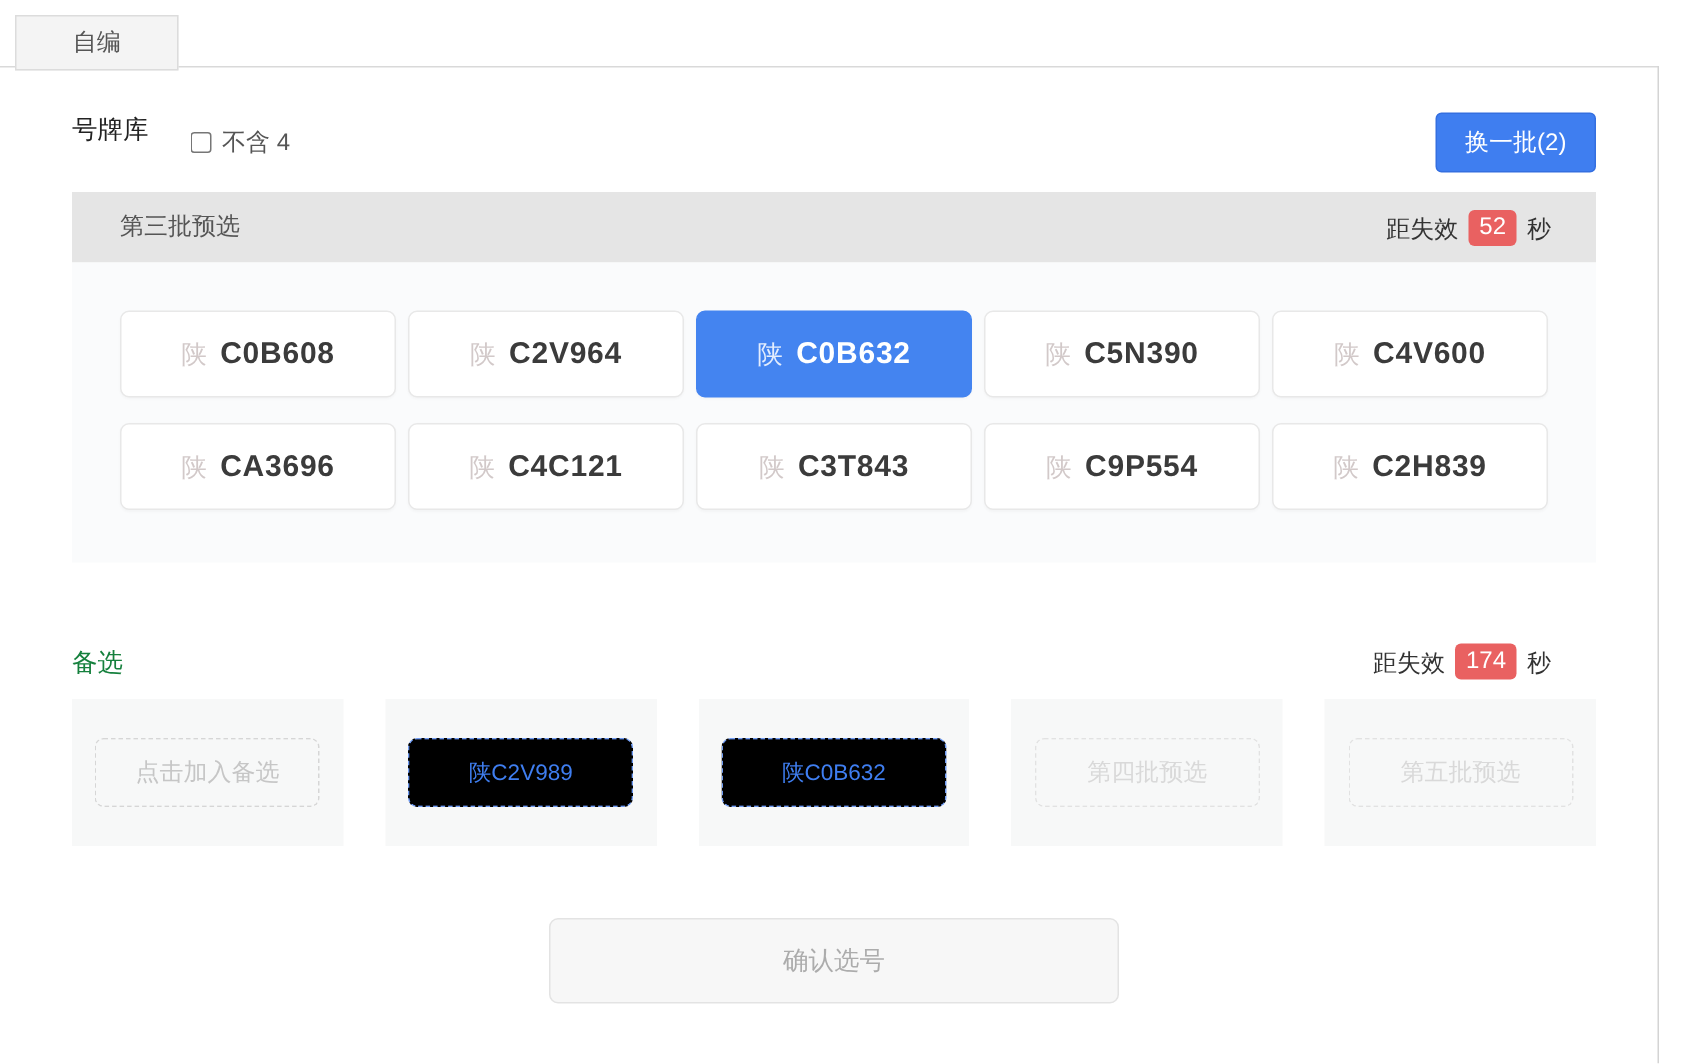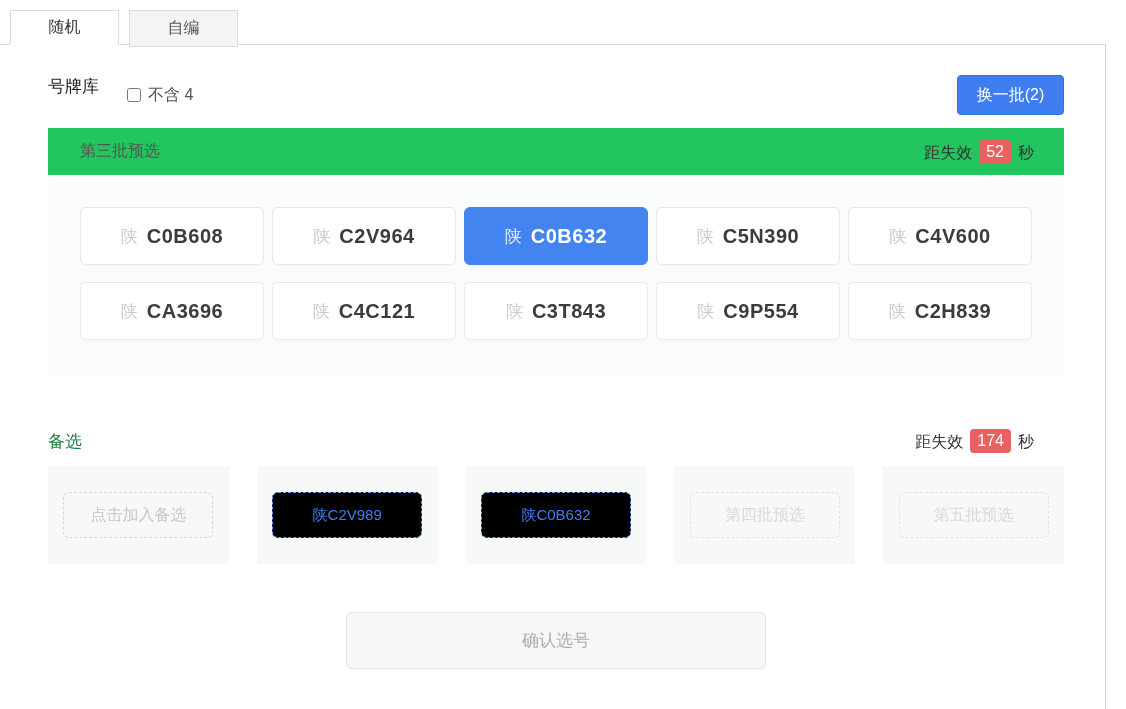--- a/index.html
+++ b/index.html
@@ -25,21 +25,21 @@
   .library-row { margin-top:30px; height:40px; display:flex; }
   .library-title { font-size:17px; color:#222; }
   .exclude4 { display:flex; align-items:center; margin-left:28px; cursor:pointer; }
   .exclude4 input { width:14px; height:14px; margin-right:7px; accent-color:#bbb; }
   .exclude4 .lbl { font-size:16px; color:#555; }
   .btn-change { margin-left:auto; width:107px; height:40px; background:#3f7ef0; color:#fff;
     border:1px solid #346fe0; border-radius:4px; font-size:16px; cursor:pointer;
     font-family:inherit; }
 
   
-  .batch-header { margin-top:13px; height:47px; background:#22c55e; display:flex;
+  .batch-header { margin-top:13px; height:47px; background:#e5e5e5; display:flex;
     align-items:center; padding:0 30px 0 32px; }
   .batch-title { font-size:16px; color:#555; }
   .expiry { margin-left:auto; display:flex; align-items:flex-end; font-size:16px; color:#333; }
   .badge { display:inline-block; background:#e96161; color:#fff; border-radius:4px;
     padding:3px 7px; margin:0 7px; font-size:16px; }
   .batch-body { background:#fafbfc; padding:32px 32px 35px 32px; }
   .plate-grid { display:grid; grid-template-columns:repeat(5,1fr); column-gap:8px; row-gap:17px; }
   .plate { height:58px; background:#fff; border:1px solid #e8e8e8; border-radius:6px;
     display:flex; align-items:center; justify-content:center; gap:9px; cursor:pointer;
     box-shadow:0 1px 2px rgba(0,0,0,0.03); }
@@ -55,31 +55,30 @@
   .alt-title-row .expiry { margin-right:30px; }
   .alt-grid { margin-top:11px; display:grid; grid-template-columns:repeat(5,1fr); column-gap:3px;gap:28px; }
   .alt-cell { height:98px; background:#f7f8f8; display:flex; align-items:center; justify-content:center; }
   .slot { min-width:150px; height:46px; padding:0 14px; border-radius:6px; display:flex;
     align-items:center; justify-content:center; font-size:16px; cursor:pointer; }
   .slot.placeholder { border:1px dashed #d6d6d6; color:#c6c6c6; }
   .slot.filled { background:#000000; border:1px dashed #6f9bf3; color:#3f7ef0; font-size:15px; }
   .slot.future { border:1px dashed #e2e2e2; color:#d9d9d9; }
 
   
-  .btn-confirm { display:block; margin:48px auto 0 auto; width:420px; height:57px;
+  .btn-confirm { display:block; margin:48px auto 0 auto; width:380px; height:57px;
     background:#f7f7f7; border:1px solid #e3e3e3; border-radius:6px; color:#acacac;
     font-size:17px; cursor:default; font-family:inherit; }
 </style>
 </head>
 <body>
 
 <div class="stage">
 
   <div class="tabs">
-    <div class="tab active">随机</div>
     <div class="tab inactive">自编</div>
   </div>
   <div class="panel-top-line"></div>
   <div class="panel-right-line"></div>
 
   <div class="content">
 
     <div class="library-row">
       <span class="library-title">号牌库</span>
       <label class="exclude4">

